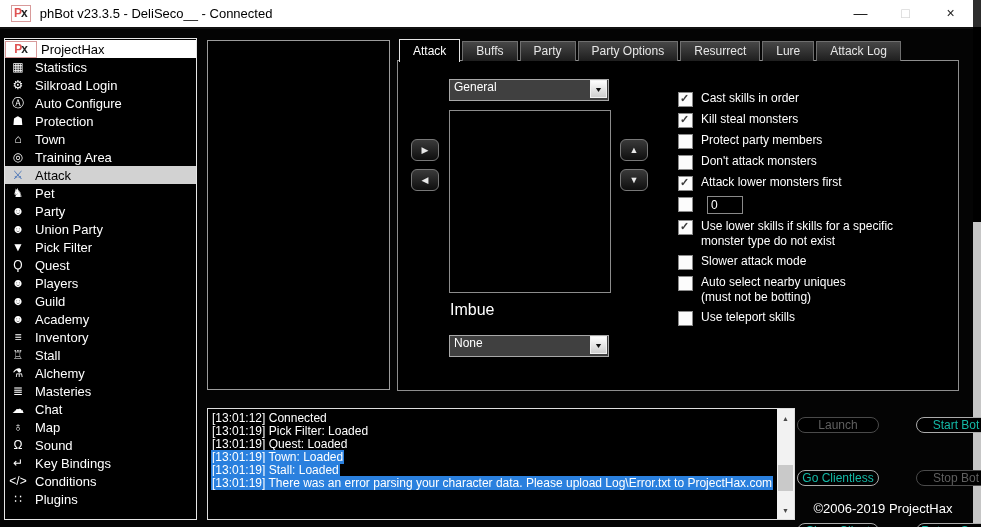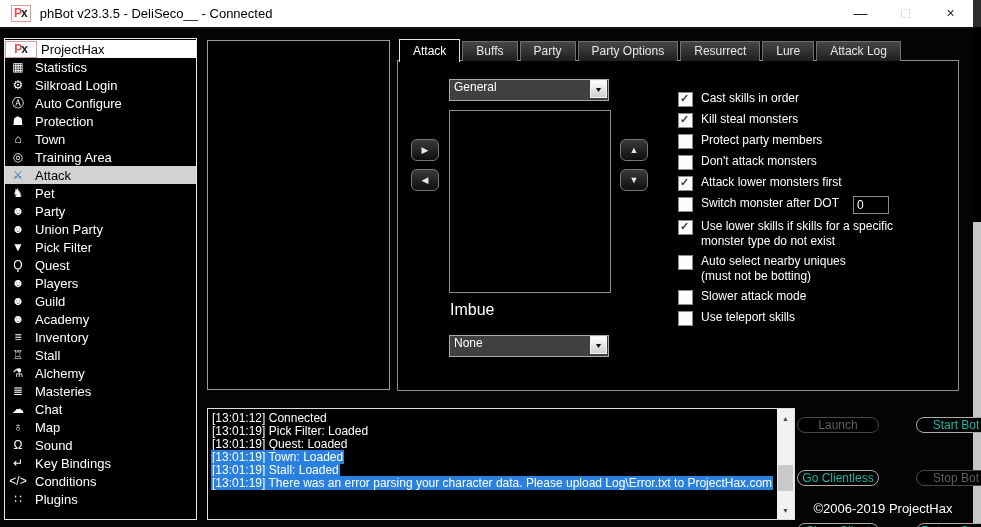--- a/index.html
+++ b/index.html
@@ -313,40 +313,39 @@
         </div>
         <div class="chk-row">
           <span class="chk-box on">
             <span class="tick">✓</span>
           </span>
           <span class="chk-label">Attack lower monsters first</span>
 
         </div>
         <div class="chk-row">
           <span class="chk-box"></span>
-          <span class="chk-label">Switch monster after DOT</span>
           <input class="dot-input" value="0" style="">
         </div>
         <div class="chk-row">
           <span class="chk-box on">
             <span class="tick">✓</span>
           </span>
           <span class="chk-label">Use lower skills if skills for a specific
 monster type do not exist</span>
 
         </div>
         <div class="chk-row">
           <span class="chk-box"></span>
+          <span class="chk-label">Slower attack mode</span>
+
+        </div>
+        <div class="chk-row">
+          <span class="chk-box"></span>
           <span class="chk-label">Auto select nearby uniques
 (must not be botting)</span>
-
-        </div>
-        <div class="chk-row">
-          <span class="chk-box"></span>
-          <span class="chk-label">Slower attack mode</span>
 
         </div>
         <div class="chk-row">
           <span class="chk-box"></span>
           <span class="chk-label">Use teleport skills</span>
 
         </div>
       </div>
   </div>
 

